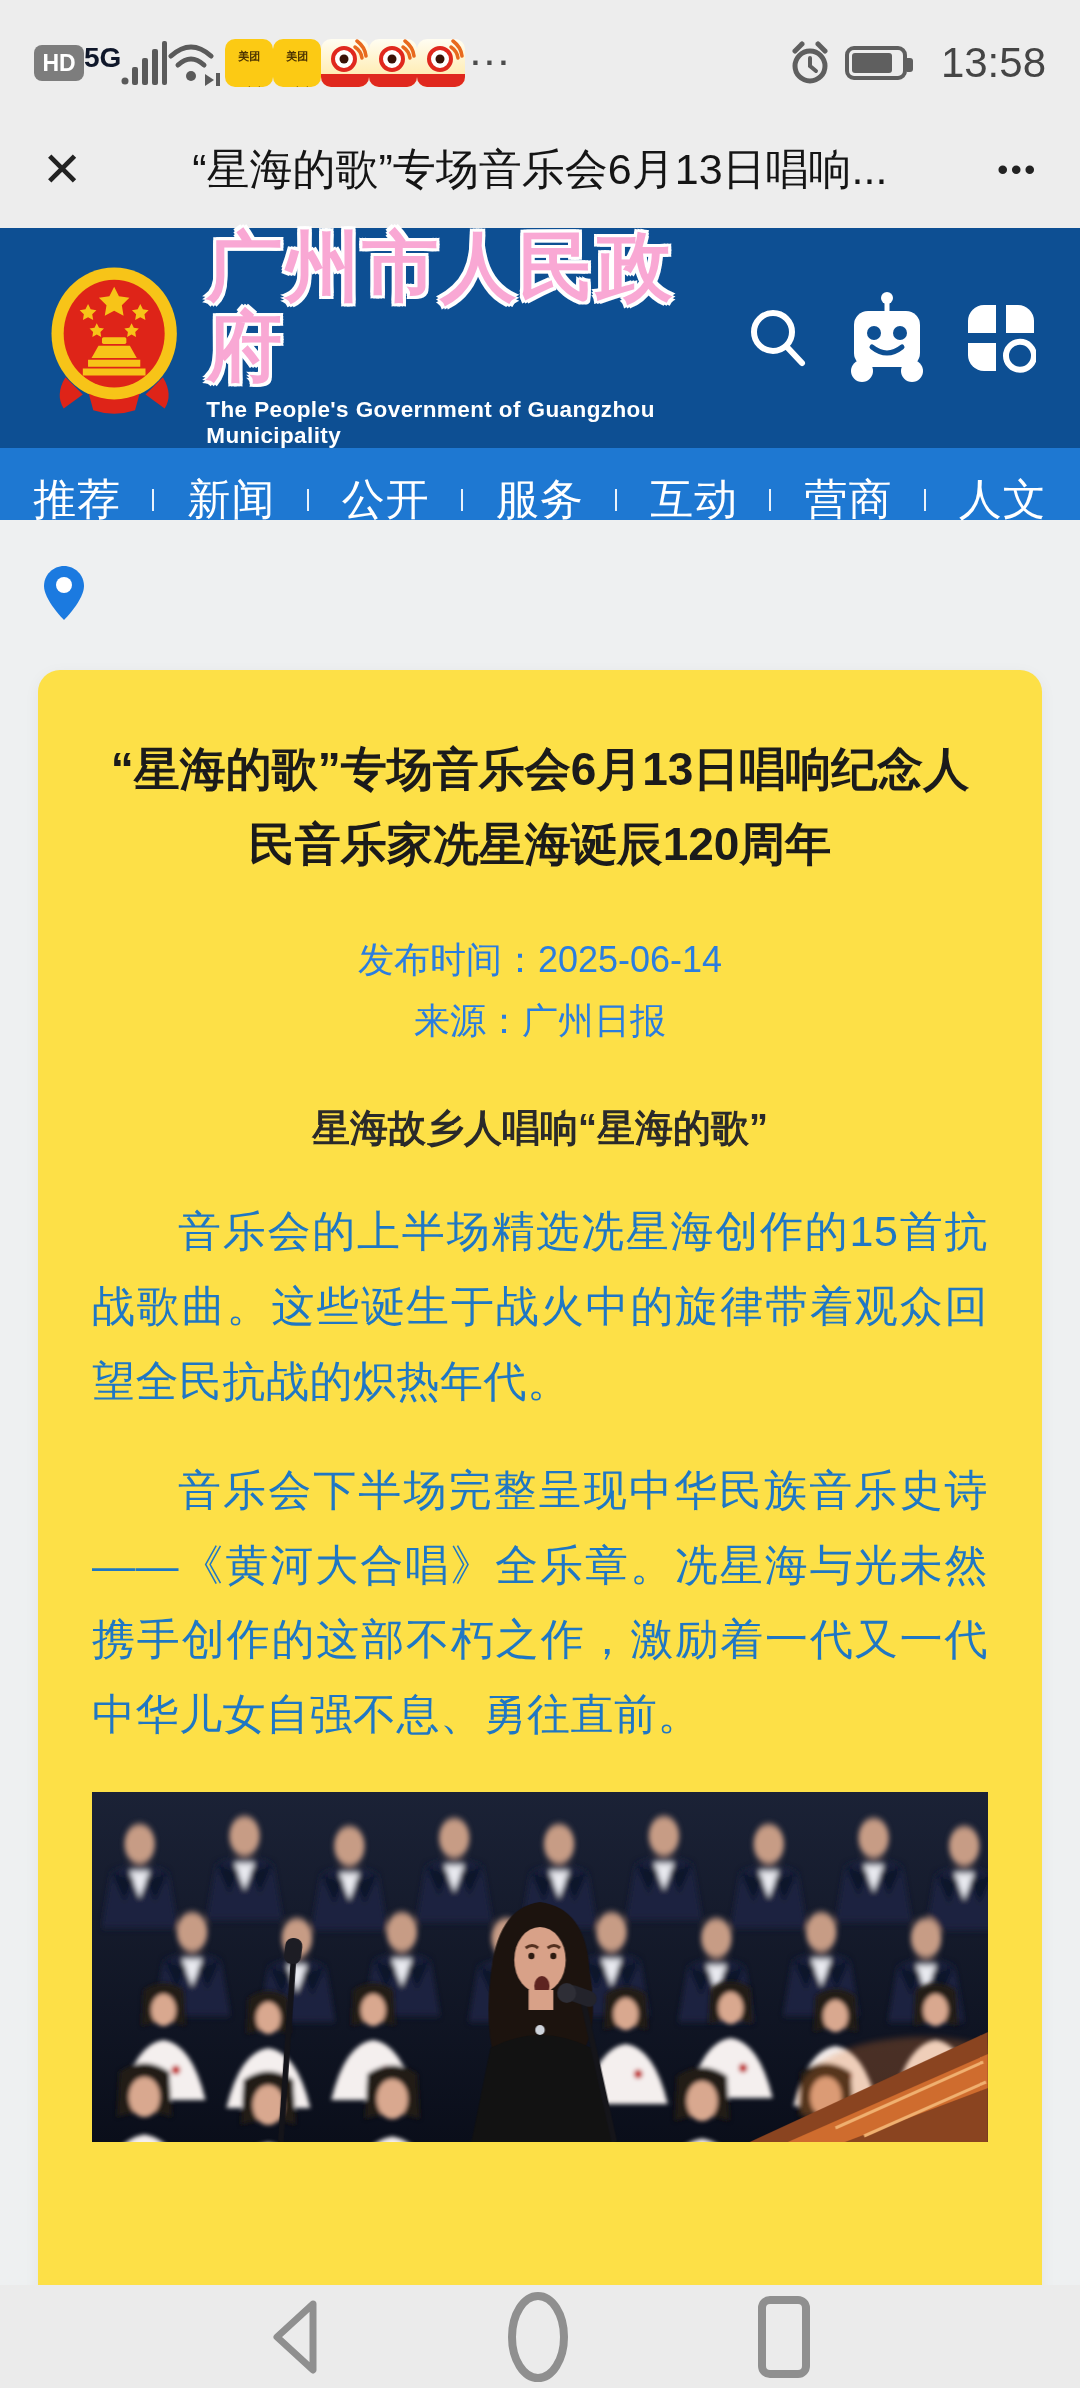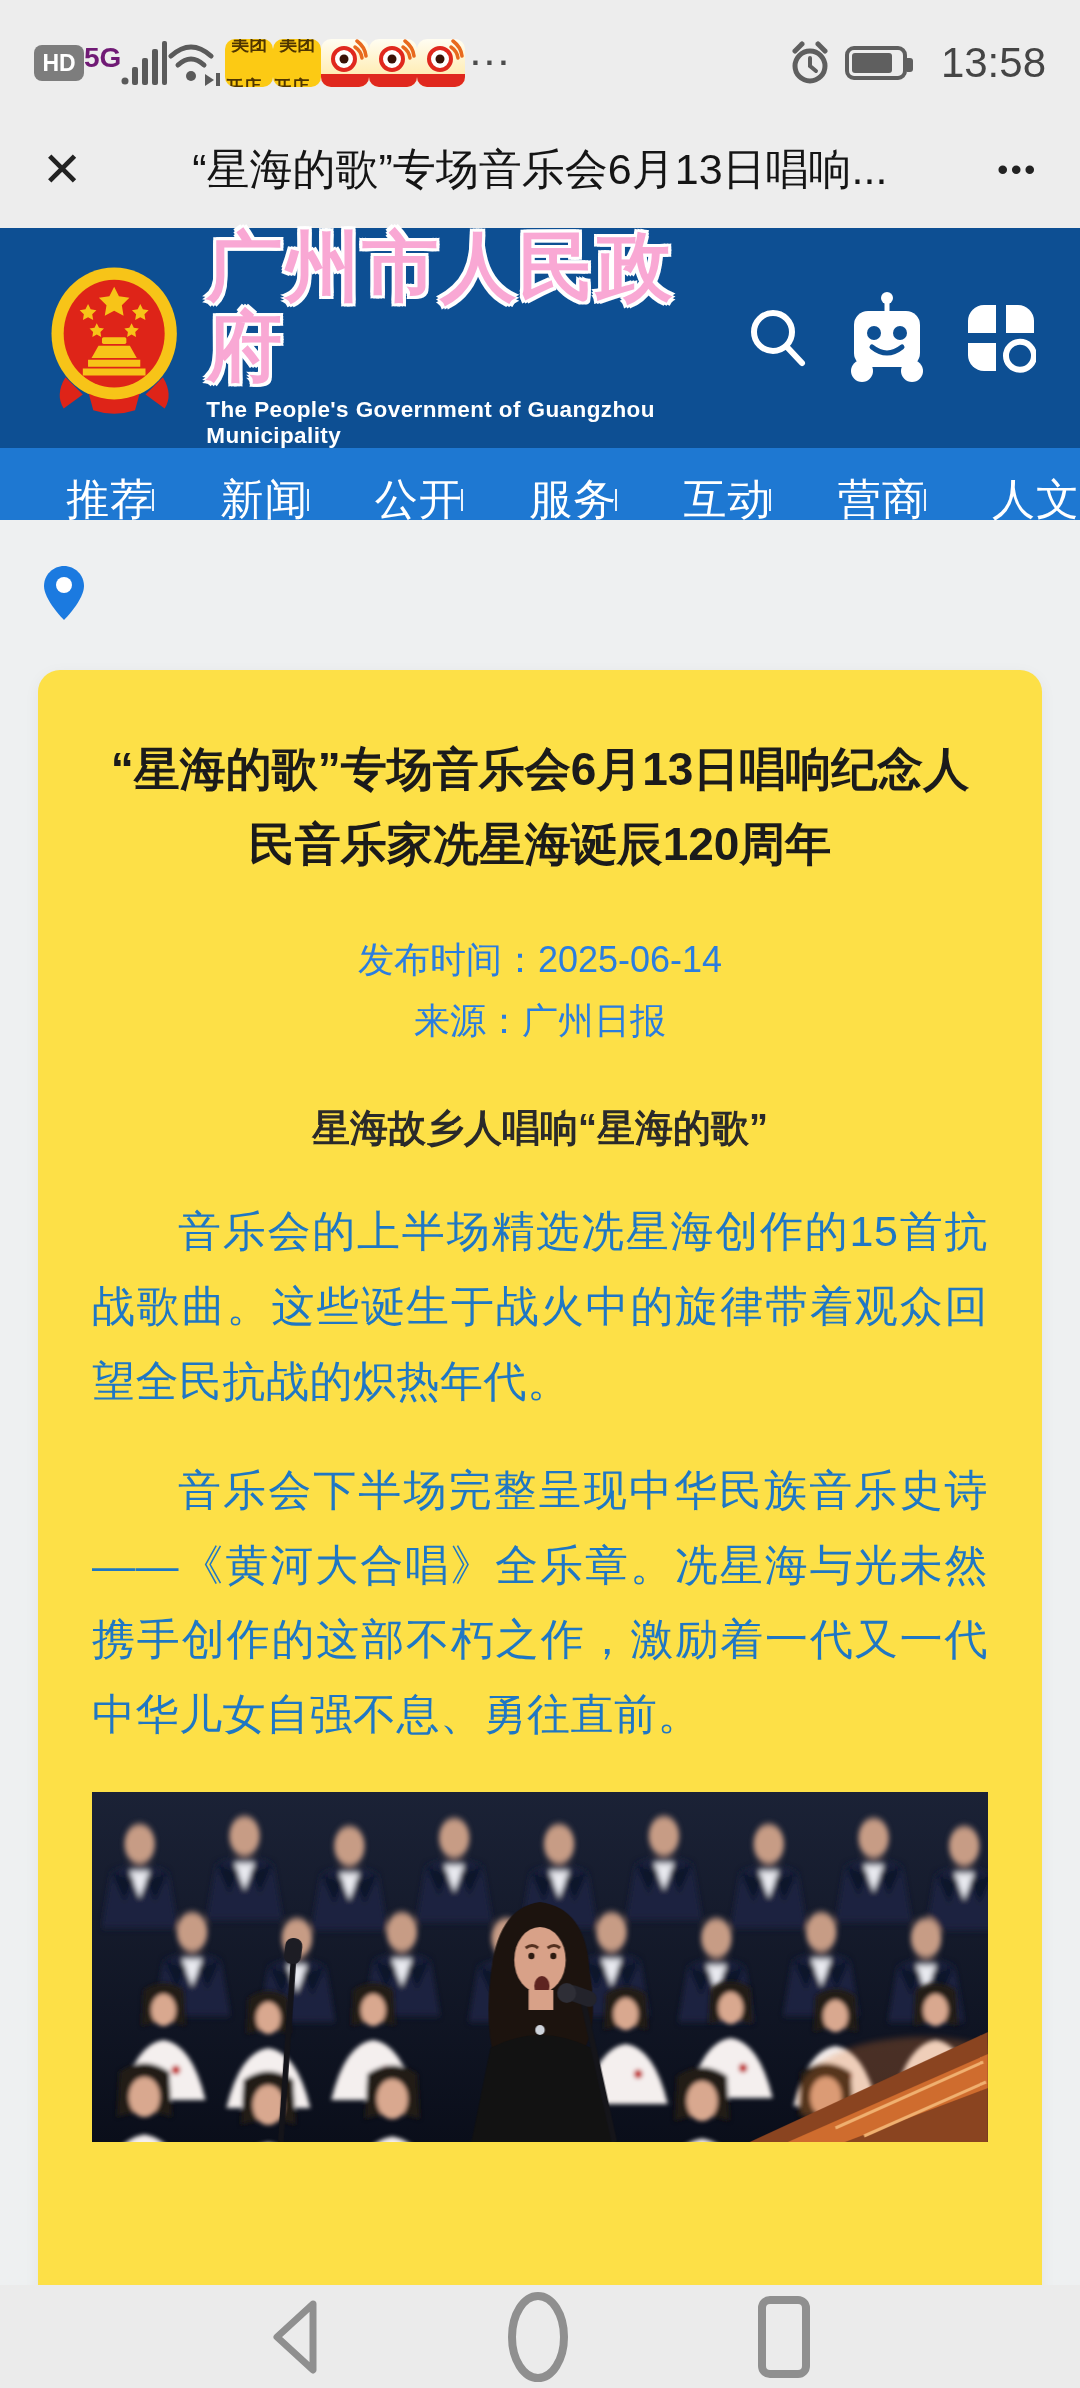--- a/index.html
+++ b/index.html
@@ -11,25 +11,25 @@
   }
 
   
   .status-bar {
     height:112px; background:#ededed; display:flex; align-items:center;
     padding:14px 34px 0 34px; color:#5a5a5a;
   }
   .hd-badge { width:50px; height:36px; background:#7d7d7d; color:#fff;
     border-radius:8px; font-size:23px; font-weight:700; display:flex;
     align-items:center; justify-content:center; }
-  .net-type { font-size:28px; font-weight:700; color:#701a75; margin-top:-10px; }
+  .net-type { font-size:28px; font-weight:700; color:#0f172a; margin-top:-10px; }
   .app-ic { width:48px; height:48px; border-radius:10px; position:relative; overflow:hidden; flex:0 0 auto; }
   .app-ic.meituan { background:#fcca14; display:flex; flex-direction:column;
     align-items:center; justify-content:center; line-height:1.05; }
-  .app-ic.meituan span { font-size:18px; font-weight:700; color:#4f3500;margin-top:24px; }
+  .app-ic.meituan span { font-size:11px; font-weight:700; color:#4f3500;margin-top:24px; }
   .app-ic.weibo { background:linear-gradient(180deg,#fffdf2 0%,#ffeeb8 70%,#ffd98e 100%); }
   .weibo-band { position:absolute; left:0; right:0; bottom:0; height:13px; background:#e0281e; }
   .status-dots { font-size:30px; font-weight:700; color:#4c4c4c; letter-spacing:4px; margin-left:6px; }
   .sb-right { margin-left:auto; display:flex; align-items:center; gap:14px; }
   .battery { position:relative; width:62px; height:34px; border:4px solid #5f5f5f;
     border-radius:9px; display:flex; align-items:center; padding:3px; }
   .battery .level { width:84%; height:100%; background:#5f5f5f; border-radius:3px; }
   .battery .nub { position:absolute; right:-10px; top:8px; width:6px; height:14px;
     background:#5f5f5f; border-radius:0 3px 3px 0; }
   .sb-time { font-size:42px; color:#454545; font-weight:500; margin-left:20px; }
@@ -48,21 +48,21 @@
   .site-name-zh {
     font-size:76px; font-weight:900; color:#f9a8d4; letter-spacing:2px; line-height:1.05;
     text-shadow:-3px -3px 0 #fff,3px -3px 0 #fff,-3px 3px 0 #fff,3px 3px 0 #fff,
       0 -3px 0 #fff,0 3px 0 #fff,-3px 0 0 #fff,3px 0 0 #fff;
   }
   .site-name-en { font-size:22.5px; font-weight:700; color:#fff; margin-top:10px; letter-spacing:.4px; }
   .header-icons { margin-left:auto; display:flex; align-items:center; gap:36px; }
 
   
   .nav-bar { height:72px; background:#1e78d2; display:flex; list-style:none; }
-  .nav-bar li { flex:1; display:flex; align-items:center; justify-content:flex-end; position:relative; cursor:pointer;margin-top:32px; }
+  .nav-bar li { flex:1; display:flex; align-items:center; justify-content:center; position:relative; cursor:pointer;margin-top:32px; }
   .nav-bar li:not(:last-child)::after { content:""; position:absolute; right:0; top:9px; bottom:9px;
     width:2px; background:rgba(255,255,255,.9); }
   .nav-bar li span { color:#fff; font-size:43px; letter-spacing:1px; }
 
   
   .breadcrumb { display:flex; align-items:center; margin:46px 40px 0 44px; gap:20px; }
   .breadcrumb .crumbs { font-size:42px; color:#2d2d2d; letter-spacing:1px; }
   .crumb { cursor:pointer; }
   .crumb-sep { color:#3c3c3c; margin:0 10px; font-size:38px; }
 

